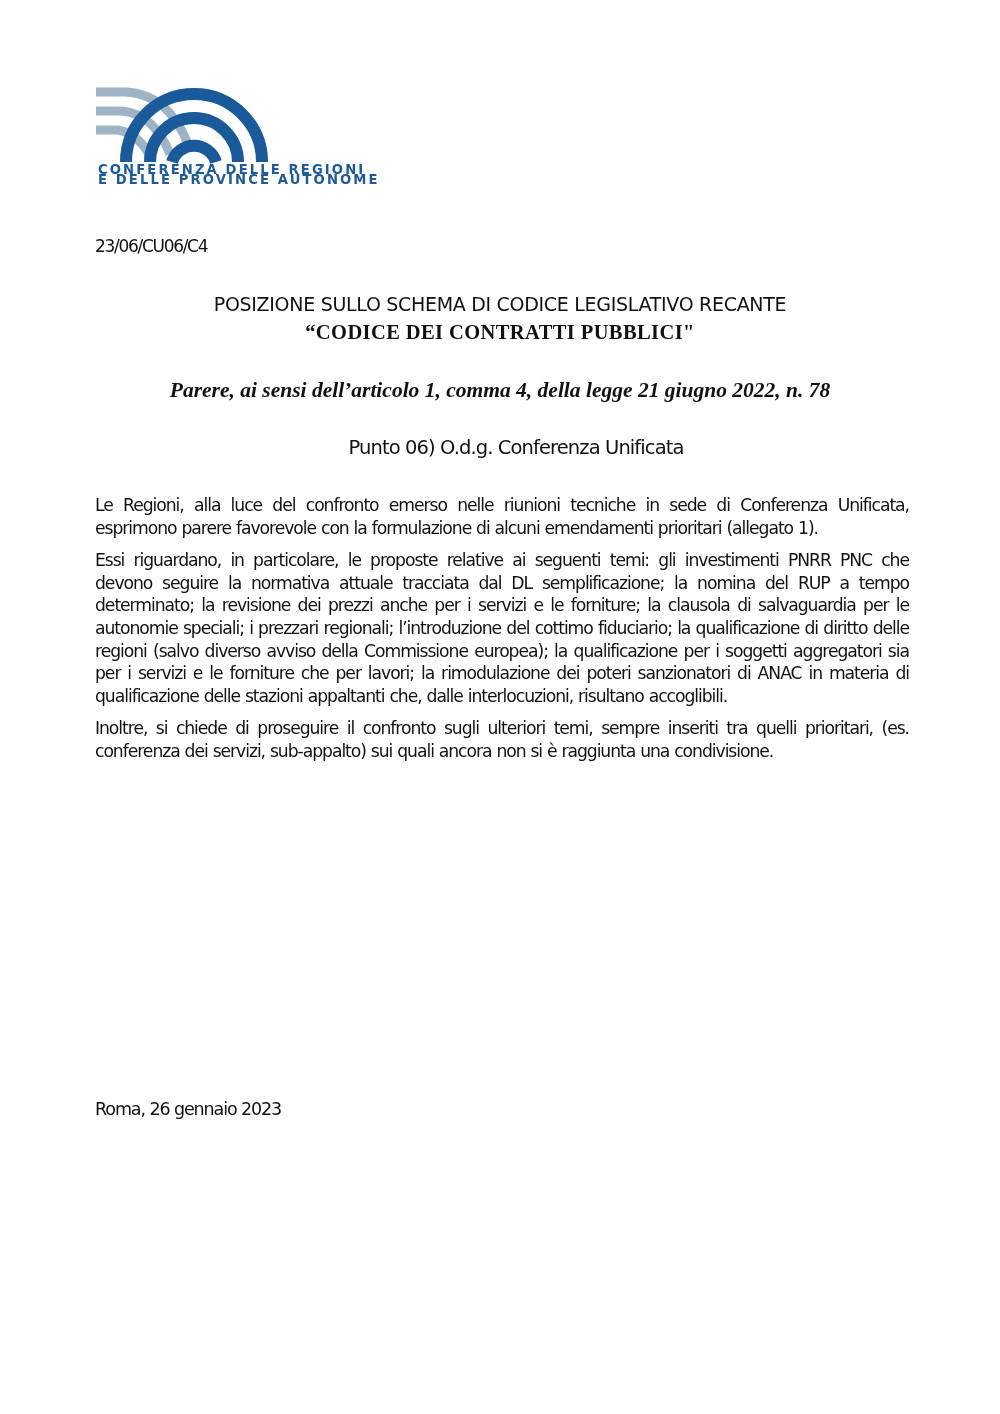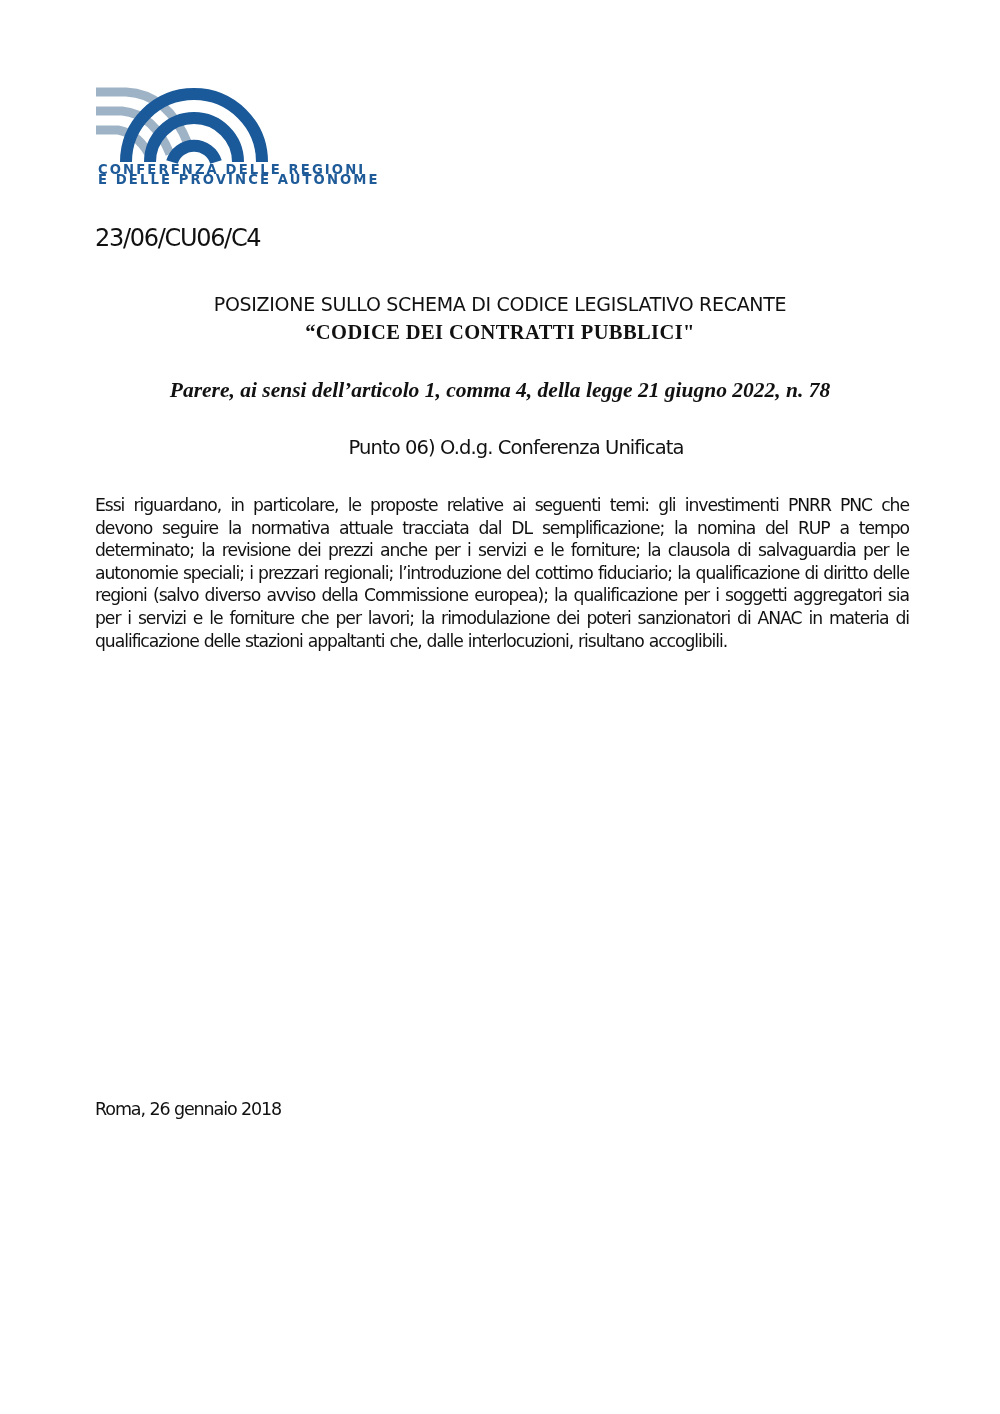--- a/index.html
+++ b/index.html
@@ -41,22 +41,22 @@
 
     .sans {
       font-family: "DejaVu Sans", sans-serif;
     }
     .serif {
       font-family: "Liberation Serif", serif;
     }
     .protocol {
       position: absolute;
       left: 95px;
-      top: 224px;
-      font-size: 24px;
+      top: 236px;
+      font-size: 17px;
       letter-spacing: -1.3px;
     }
     .title-line1 {
       position: absolute;
       left: 0;
       width: 1000px;
       top: 293px;
       text-align: center;
       font-size: 19px;
       letter-spacing: -0.3px;
@@ -137,16 +137,18 @@
 <div class="protocol sans">23/06/CU06/C4</div>
 
 <div class="title-line1 sans">POSIZIONE SULLO SCHEMA DI CODICE LEGISLATIVO RECANTE</div>
 <div class="title-line2 serif">“CODICE DEI CONTRATTI PUBBLICI"</div>
 
 <div class="subtitle serif">Parere, ai sensi dell’articolo 1, comma 4, della legge 21 giugno 2022, n. 78</div>
 
 <div class="punto sans">Punto 06) O.d.g. Conferenza Unificata</div>
 
 <div class="body-text sans">
+  <p>Le Regioni, alla luce del confronto emerso nelle riunioni tecniche in sede di Conferenza Unificata, esprimono parere favorevole con la formulazione di alcuni emendamenti prioritari (allegato 1).</p>
   <p>Essi riguardano, in particolare, le proposte relative ai seguenti temi: gli investimenti PNRR PNC che devono seguire la normativa attuale tracciata dal DL semplificazione; la nomina del RUP a tempo determinato; la revisione dei prezzi anche per i servizi e le forniture; la clausola di salvaguardia per le autonomie speciali; i prezzari regionali; l’introduzione del cottimo fiduciario; la qualificazione di diritto delle regioni (salvo diverso avviso della Commissione europea); la qualificazione per i soggetti aggregatori sia per i servizi e le forniture che per lavori; la rimodulazione dei poteri sanzionatori di ANAC in materia di qualificazione delle stazioni appaltanti che, dalle interlocuzioni, risultano accoglibili.</p>
+  <p>Inoltre, si chiede di proseguire il confronto sugli ulteriori temi, sempre inseriti tra quelli prioritari, (es. conferenza dei servizi, sub-appalto) sui quali ancora non si è raggiunta una condivisione.</p>
 </div>
 
-<div class="signature sans">Roma, 26 gennaio 2018</div>
+<div class="signature sans">Roma, 26 gennaio 2023</div>
 
 </body></html>

